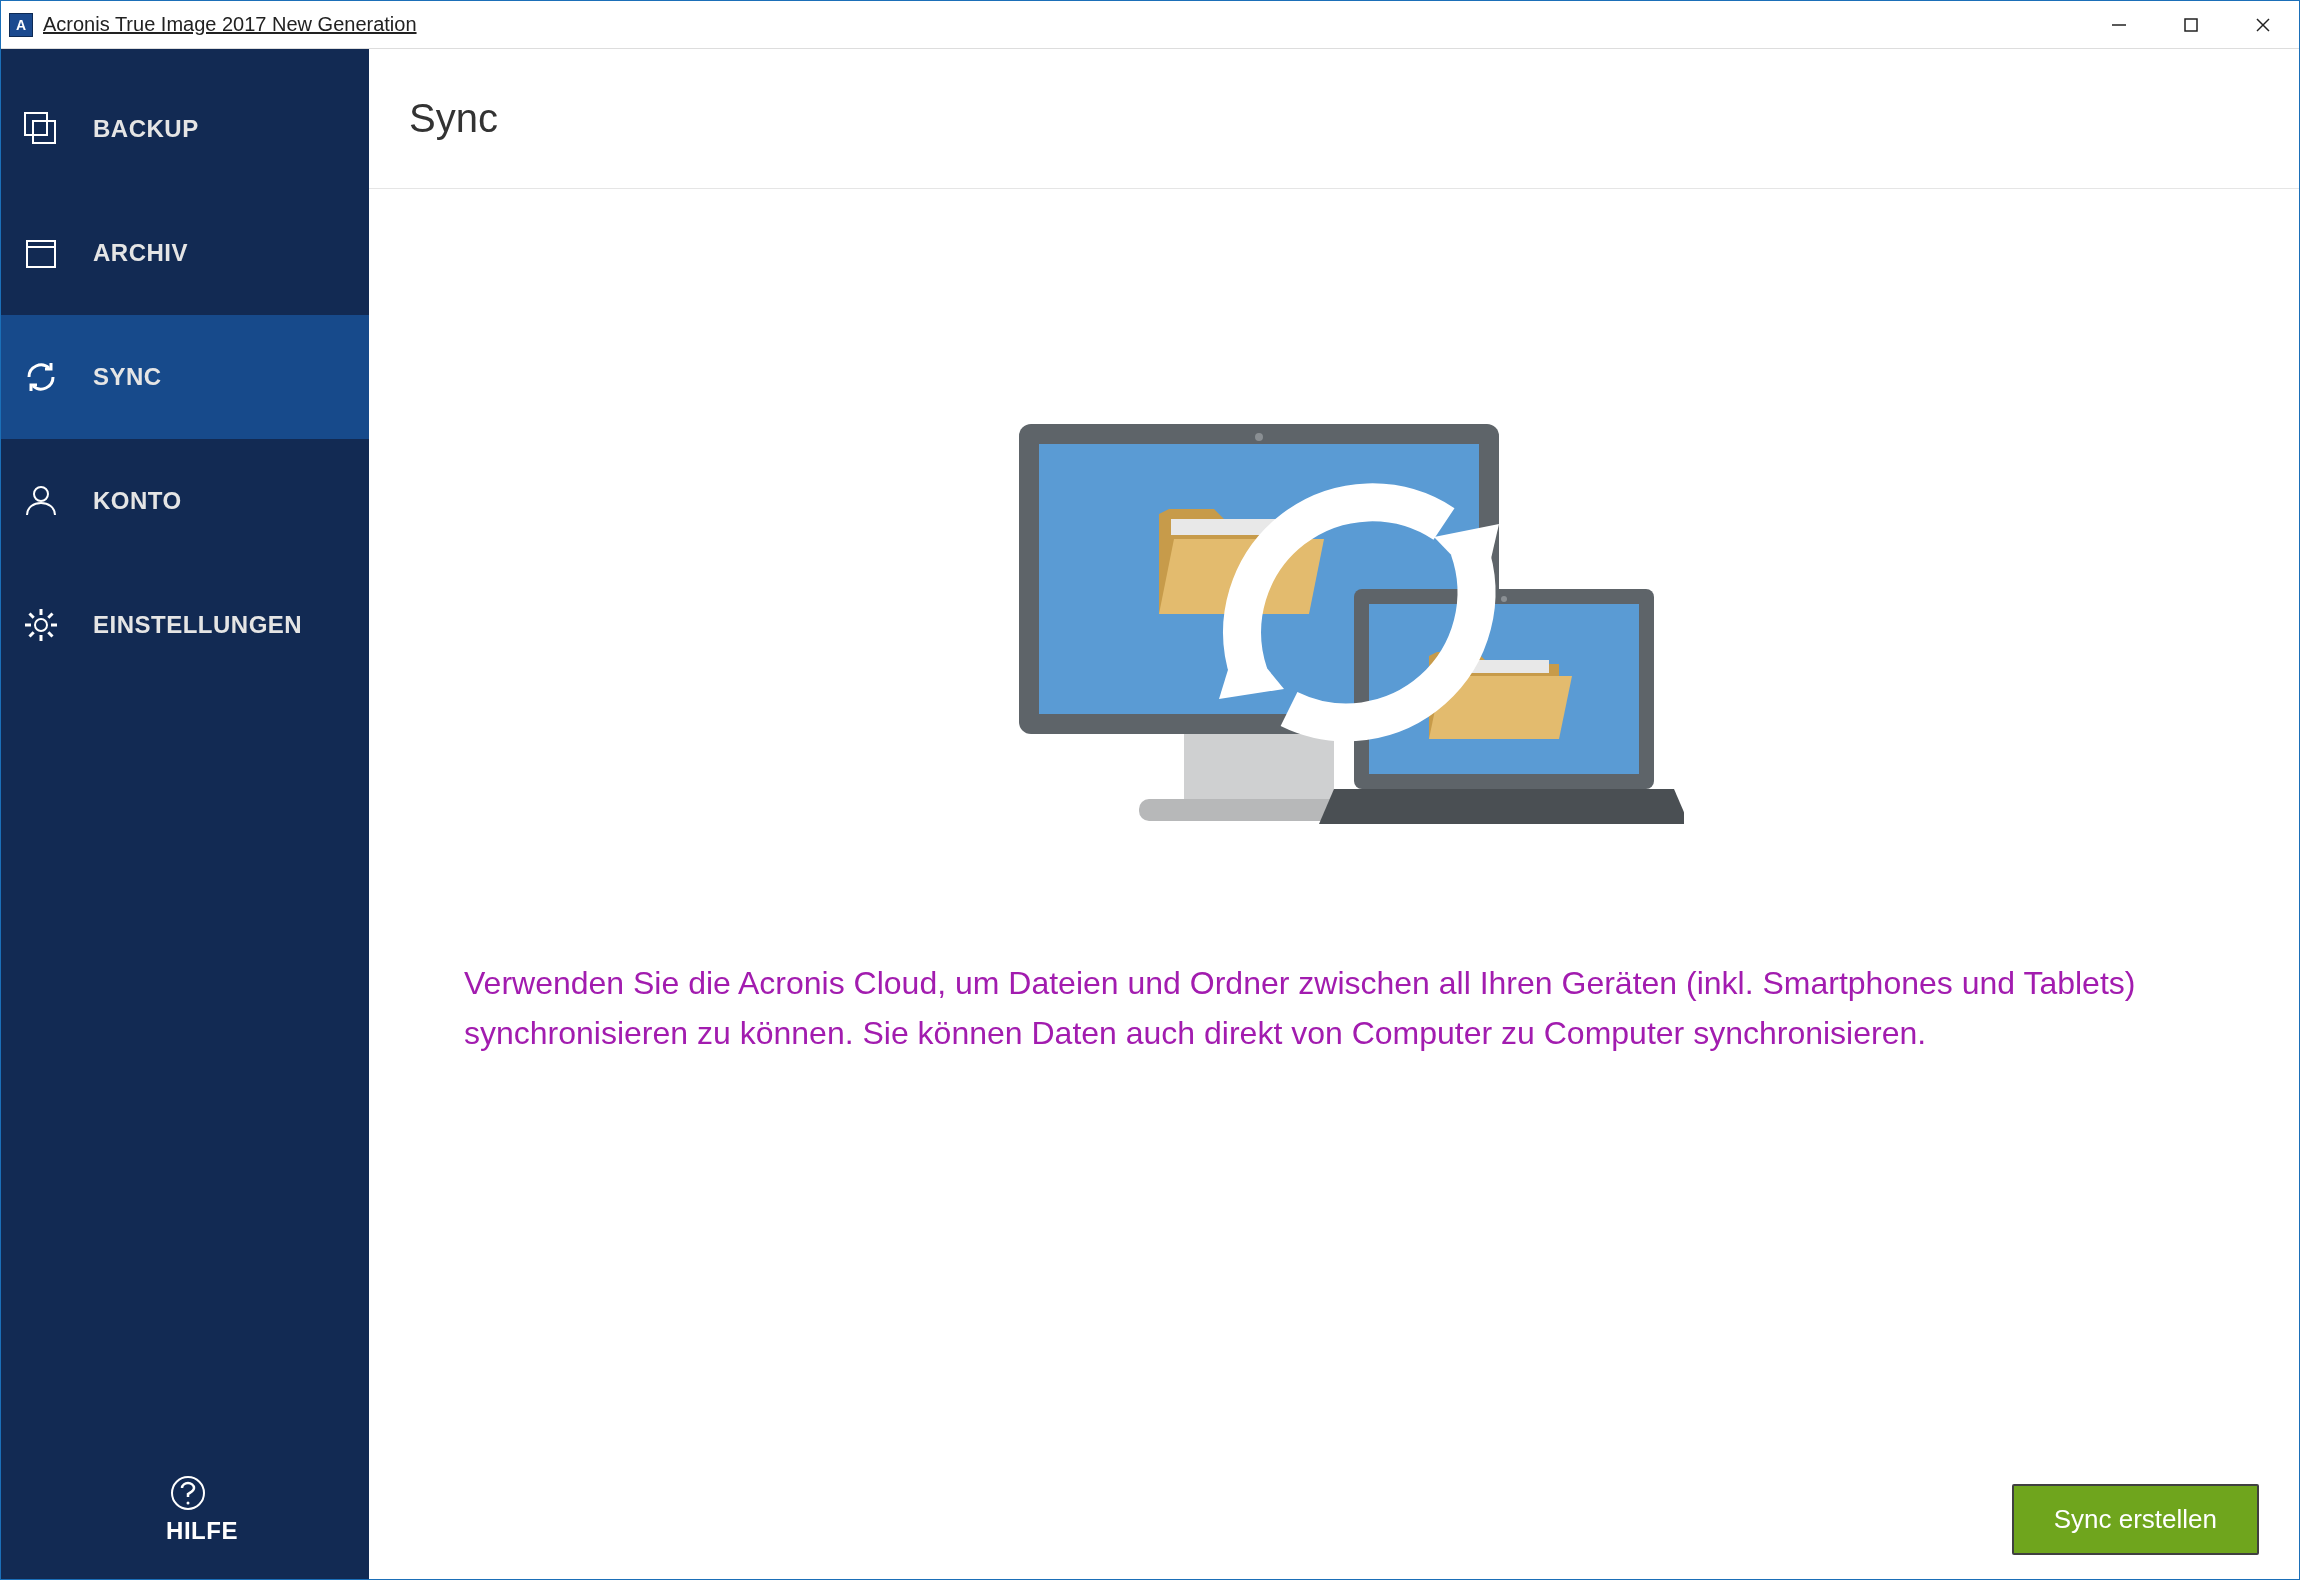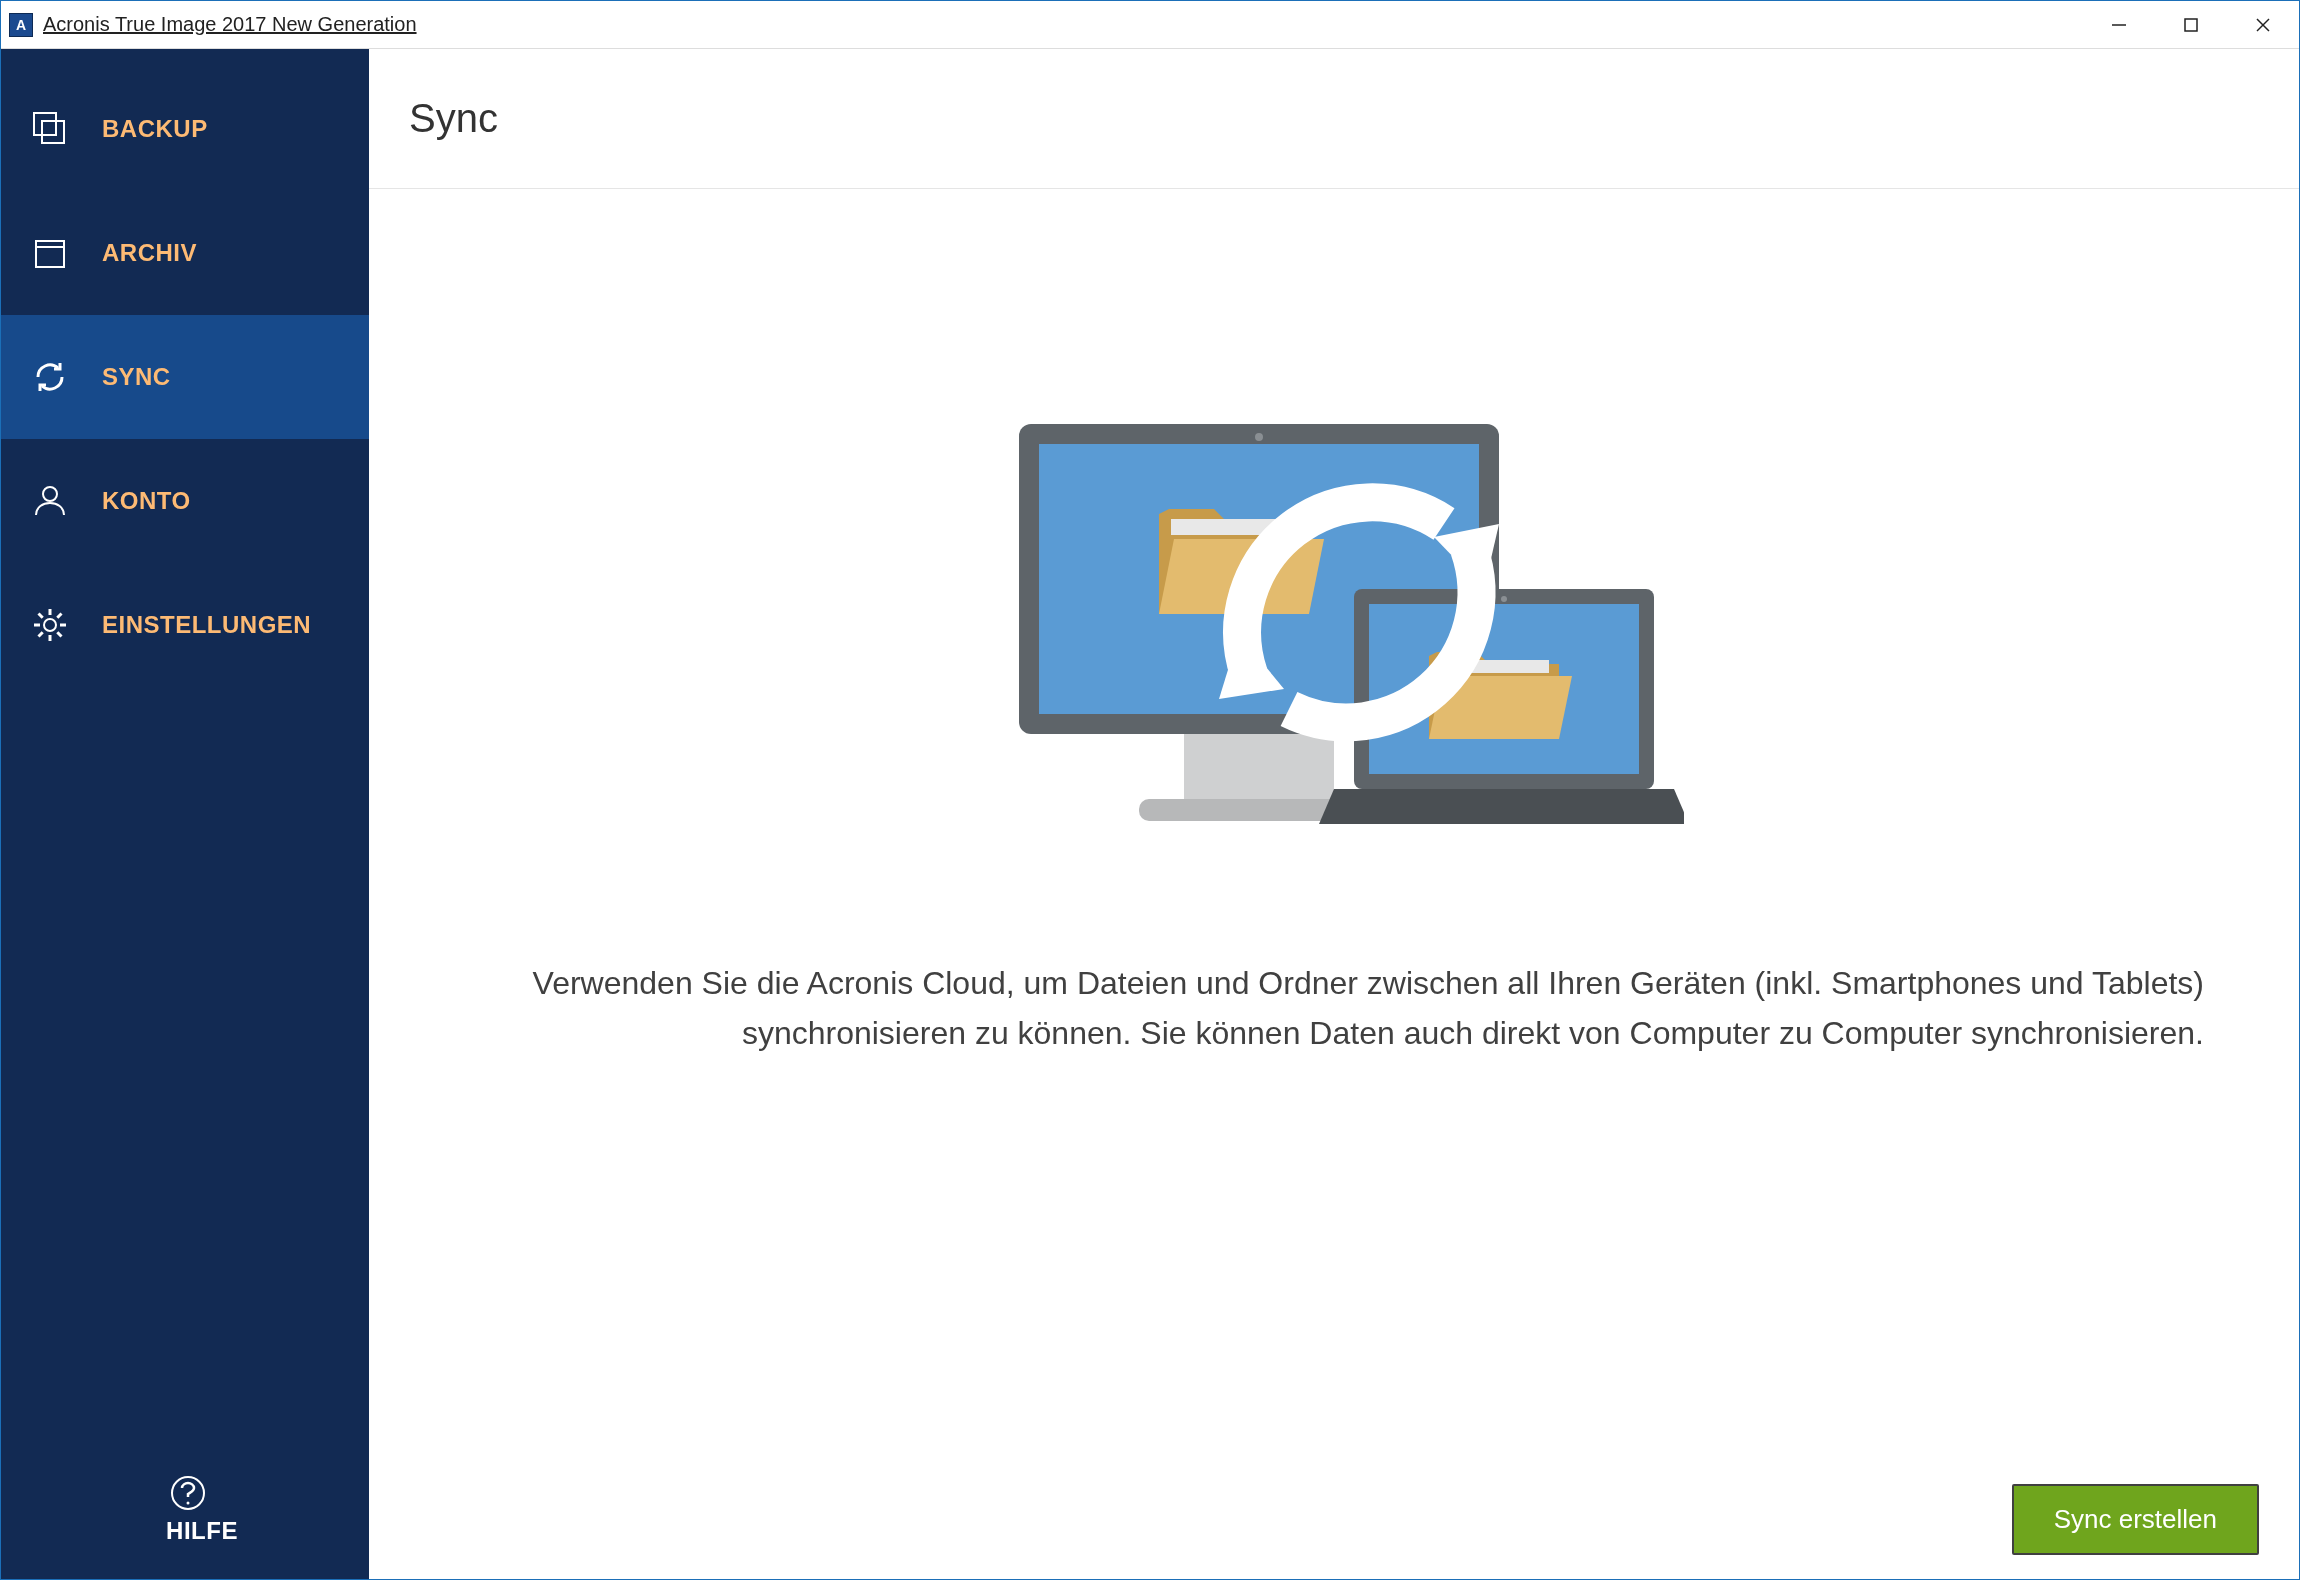--- a/index.html
+++ b/index.html
@@ -63,22 +63,22 @@
     background: #122a53;
     display: flex;
     flex-direction: column;
     flex-shrink: 0;
   }
   .sidebar-list { flex: 1; padding-top: 18px; }
   .sidebar-item {
     display: flex;
     align-items: center;
     height: 124px;
-    padding-left: 25px;
-    color: #fdba74;
+    padding-left: 16px;
+    color: #e5e5e5;
     cursor: pointer;
   }
   .sidebar-item.active {
     background: #174a8b;
   }
   .sidebar-icon {
     width: 48px; height: 48px;
     display: flex; align-items: center; justify-content: center;
     margin-right: 28px;
     flex-shrink: 0;
@@ -125,23 +125,23 @@
     padding-top: 230px;
   }
   .illustration {
     width: 700px;
     height: 440px;
     position: relative;
     margin-bottom: 100px;
   }
   .description {
     max-width: 1740px;
-    text-align: right;
+    text-align: left;
     font-size: 32px;
-    color: #404040;
+    color: #a21caf;
     line-height: 1.55;
   }
   .content-footer {
     height: 120px;
     display: flex;
     justify-content: flex-end;
     align-items: center;
     padding-right: 40px;
     flex-shrink: 0;
   }

